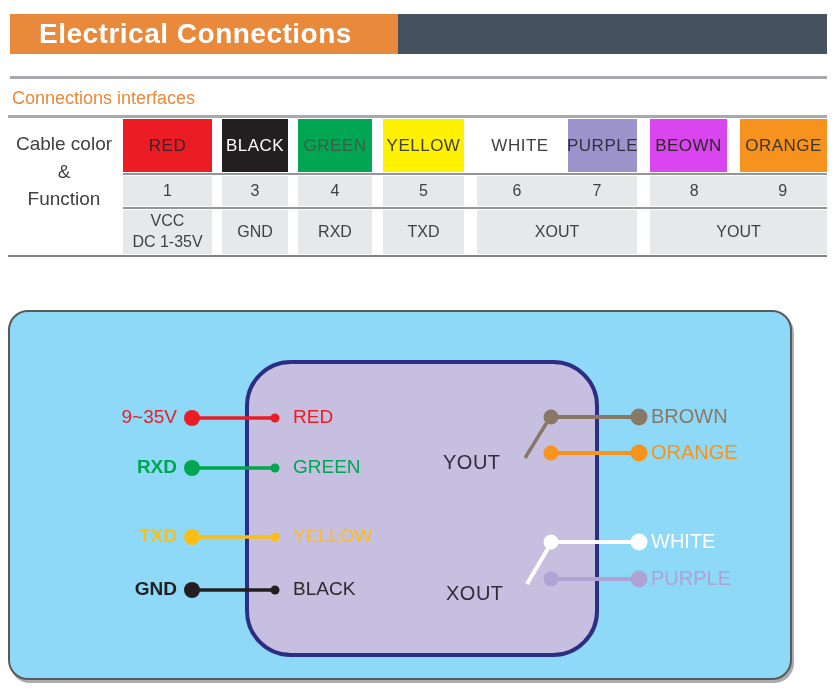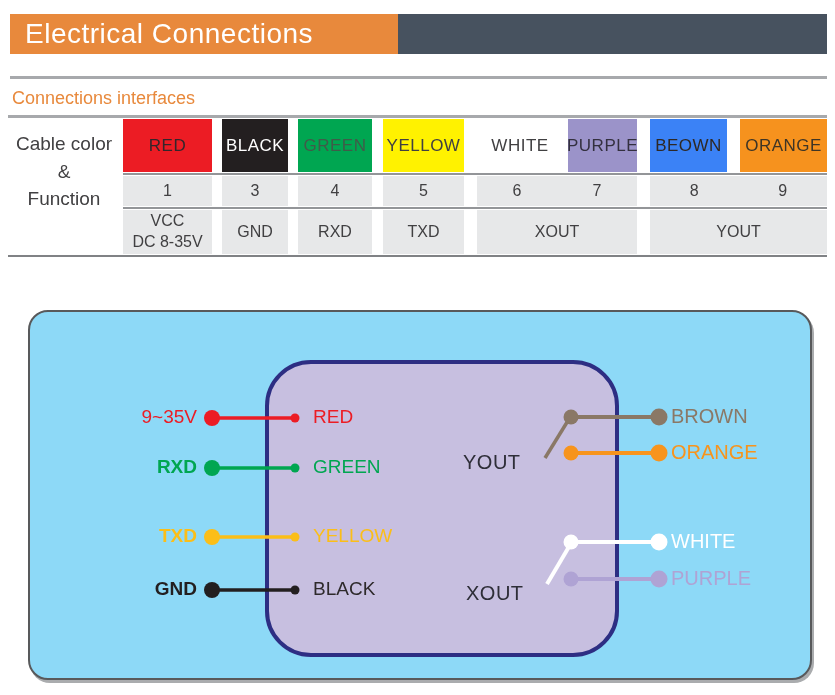--- a/index.html
+++ b/index.html
@@ -4,56 +4,56 @@
 <style>
   html,body{margin:0;padding:0;}
   body{
     width:835px;height:695px;position:relative;background:#ffffff;
     font-family:"Liberation Sans", sans-serif;color:#414042;overflow:hidden;
   }
   .abs{position:absolute;}
 
   
   .banner-orange{left:10px;top:14px;width:388px;height:40px;background:#E8893C;display:flex;align-items:center;}
-  .banner-title{font-size:28px;font-weight:normal;color:#ffffff;padding-left:15px;letter-spacing:.5px;white-space:nowrap;}
+  .banner-title{font-size:28px;font-weight:bold;color:#ffffff;padding-left:29px;letter-spacing:.5px;white-space:nowrap;}
   .banner-slate{left:398px;top:14px;width:429px;height:40px;background:#47525F;}
   .rule-top{left:10px;top:76px;width:817px;height:3px;background:#A7A9AC;}
   .section-title{left:12px;top:88px;font-size:18px;color:#E8893C;}
   .rule-section{left:8px;top:115px;width:819px;height:3px;background:#A7A9AC;}
 
   
   .row-header{left:8px;top:119px;width:112px;height:135px;display:flex;flex-direction:column;
     align-items:center;justify-content:center;padding-bottom:30px;box-sizing:border-box;
     font-size:19px;line-height:1.45;text-align:center;color:#414042;}
   .ccell{top:119px;height:53px;display:flex;align-items:center;justify-content:center;
     font-size:17px;letter-spacing:.5px;}
   .cell-red{background:#EC1C24;color:#33262B;}
   .cell-black{background:#231F20;color:#ffffff;}
   .cell-green{background:#00A651;color:#3F5C49;}
   .cell-yellow{background:#FFF200;color:#414042;}
   .cell-white{background:#ffffff;color:#414042;}
   .cell-purple{background:#9B93C9;color:#33303F;}
-  .cell-beown{background:#3b82f6;color:#2E2825;text-align:center;}
+  .cell-beown{background:#d946ef;color:#2E2825;text-align:center;}
   .cell-orange{background:#F6921E;color:#3E3526;}
   .rule-mid1{left:123px;top:173px;width:704px;height:2px;background:#939598;}
   .rule-mid2{left:123px;top:207px;width:704px;height:2px;background:#939598;}
   .rule-bottom{left:8px;top:255px;width:819px;height:2px;background:#808285;}
   .ncell{top:176px;height:30px;background:#E7E8E9;display:flex;align-items:center;justify-content:center;
     font-size:16px;color:#414042;}
   .ncell.merged span{flex:1;text-align:center;}
   .fcell{top:210px;height:44px;background:#E7E8E9;display:flex;flex-direction:column;
     align-items:center;justify-content:center;font-size:16px;line-height:1.3;color:#414042;}
   
   .col1{left:123px;width:89px;} .col3{left:222px;width:66px;} .col4{left:298px;width:74px;}
   .col5{left:383px;width:81px;} .col6{left:477px;width:86px;} .col7{left:568px;width:69px;}
   .col8{left:650px;width:77px;} .col9{left:740px;width:87px;}
   .col67{left:477px;width:160px;} .col89{left:650px;width:177px;}
 
   
-  .diagram{left:28px;top:310px;width:780px;height:366px;background:#8DD9F7;
+  .diagram{left:8px;top:310px;width:780px;height:366px;background:#8DD9F7;
     border:2px solid #58595B;border-radius:20px;box-shadow:2px 3px 0 #AAACAE;}
   .device{position:absolute;left:235px;top:48px;width:346px;height:289px;background:#C7BFE0;
     border:4px solid #2D2E83;border-radius:46px;}
   .wire-svg{position:absolute;left:0;top:0;width:780px;height:366px;}
   .dlabel{position:absolute;white-space:nowrap;}
   .sig{font-size:19px;text-align:right;width:82px;left:85px;}
   .sig-bold{font-weight:bold;}
   .wname{font-size:19px;left:283px;}
   .rname{font-size:20px;font-weight:normal;left:641px;}
   .port{font-size:20px;color:#2E2E38;letter-spacing:.5px;}
@@ -99,21 +99,21 @@
 </div>
 <div class="abs ncell merged col89">
   <span>8</span>
   <span>9</span>
 </div>
 
 <div class="abs rule-mid2"></div>
 
 <div class="abs fcell col1">
   <span>VCC</span>
-  <span>DC 8-35V</span>
+  <span>DC 1-35V</span>
 </div>
 <div class="abs fcell col3">GND</div>
 <div class="abs fcell col4">RXD</div>
 <div class="abs fcell col5">TXD</div>
 <div class="abs fcell col67">XOUT</div>
 <div class="abs fcell col89">YOUT</div>
 
 <div class="abs rule-bottom"></div>
 
 <div class="abs diagram">

